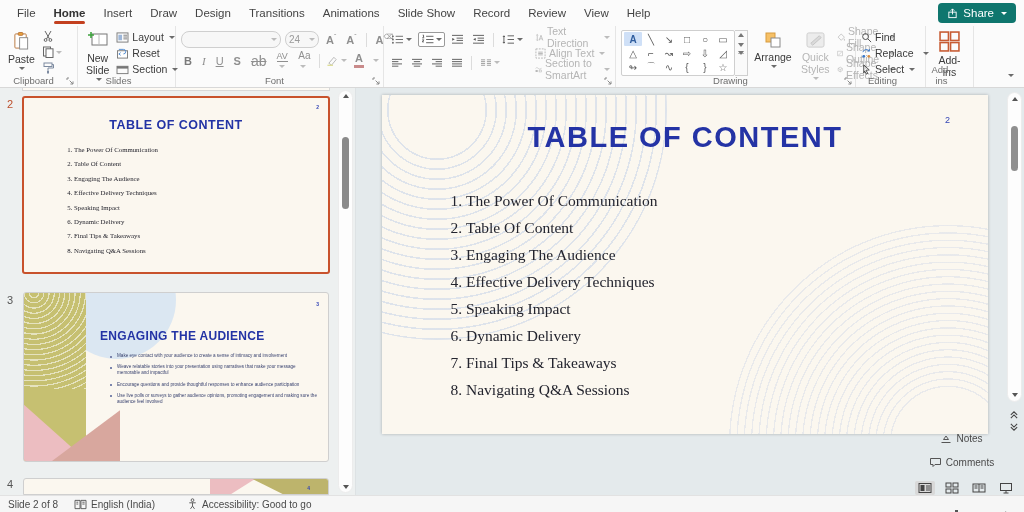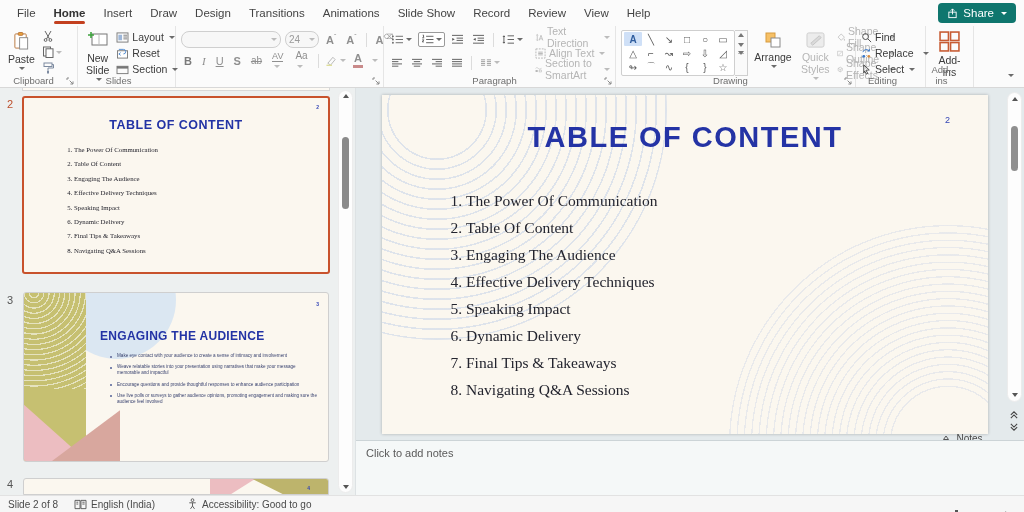--- a/index.html
+++ b/index.html
@@ -213,37 +213,38 @@
       <span class="fglyph"><b>A</b><sup style="font-size:7px">ˆ</sup></span>
       <span class="fglyph"><b>A</b><sup style="font-size:7px">ˇ</sup></span>
       <span class="vsep"></span>
       <span class="fglyph"><b>A</b><sup style="font-size:7px">⌫</sup></span>
     </div>
     <div class="frow">
       <span class="fglyph" style="color:#7a7a7a"><b>B</b></span>
       <span class="fglyph" style="font-style:italic;font-family:'Liberation Serif',serif"><span>I</span></span>
       <span class="fglyph" style="text-decoration:underline"><span>U</span></span>
       <span class="fglyph"><b>S</b></span>
-      <span class="fglyph" style="text-decoration:line-through;font-size:10px"><span>ab</span></span>
+      <span class="fglyph" style="text-decoration:line-through;font-size:14px"><span>ab</span></span>
       <span class="fglyph" style="font-size:9px"><span style="border-bottom:1px solid #8f8f8f">AV</span><span class="car dis"></span></span>
       <span class="fglyph" style="font-size:10px"><span>Aa</span><span class="car dis"></span></span>
       <span class="vsep"></span>
       <span style="display:flex;align-items:center">
           <svg width="13" height="11" viewBox="0 0 14 12">
             <path d="M3 9l5.5-6.5L11 5 6 11z" fill="none" stroke="#b5b5b5"></path>
             <path d="M1.5 11.5h6" stroke="#dede9a" stroke-width="2"></path>
           </svg>
           <span class="car dis"></span>
         </span>
       <span class="fglyph" style="display:inline-flex;flex-direction:column;align-items:center;line-height:1">
           <b>A</b>
           <span style="width:10px;height:3px;background:#c98a8a;margin-top:1px"></span>
         </span>
       <span class="car dis"></span>
     </div>
+    <div class="glabel">Font</div>
     <span class="launcher">
         <svg width="8" height="8" viewBox="0 0 8 8">
           <path d="M1 3V1h2M7 7L3.6 3.6M7 7V4.4M7 7H4.4" stroke="#8a8a8a" fill="none"></path>
         </svg>
       </span>
   </div>
 
   <div class="rgroup" style="width:232px">
     <div style="display:flex;flex-direction:column;gap:4px">
       <div class="frow">
@@ -332,21 +333,20 @@
       <span class="srow dis">
           <svg width="12" height="11" viewBox="0 0 13 12">
             <path d="M1 4c4-5 7 6 11-1" fill="none" stroke="#b5b5b5"></path>
             <rect x="1" y="7" width="4" height="3.5" fill="#b5b5b5"></rect>
             <rect x="7.5" y="7" width="4" height="3.5" fill="none" stroke="#b5b5b5"></rect>
           </svg>
           <span>Section to SmartArt</span>
           <span class="car dis"></span>
         </span>
     </div>
-    <div class="glabel">Paragraph</div>
     <span class="launcher">
         <svg width="8" height="8" viewBox="0 0 8 8">
           <path d="M1 3V1h2M7 7L3.6 3.6M7 7V4.4M7 7H4.4" stroke="#8a8a8a" fill="none"></path>
         </svg>
       </span>
   </div>
 
   <div class="rgroup" style="width:240px">
     <div style="display:flex">
       <div class="gallery">
@@ -560,23 +560,20 @@
             <path d="M1.5 5.5L5 2l3.5 3.5M1.5 9L5 5.5 8.5 9" fill="none" stroke="#444" stroke-width="1.2"></path>
           </svg>
         </span>
       <span style="position:absolute;right:5px;top:335px">
           <svg width="10" height="9" viewBox="0 0 10 10">
             <path d="M1.5 1L5 4.5 8.5 1M1.5 4.5L5 8l3.5-3.5" fill="none" stroke="#444" stroke-width="1.2"></path>
           </svg>
         </span>
     </div>
 
-    <div class="notes">
-      <span>Click to add notes</span>
-    </div>
   </div>
 </div>
 
 <div class="statusbar">
   <span class="sgroup">
       <span>Slide 2 of 8</span>
     </span>
   <span class="sgroup" style="margin-left:8px">
     <span>
         <svg width="13" height="11" viewBox="0 0 14 12">

